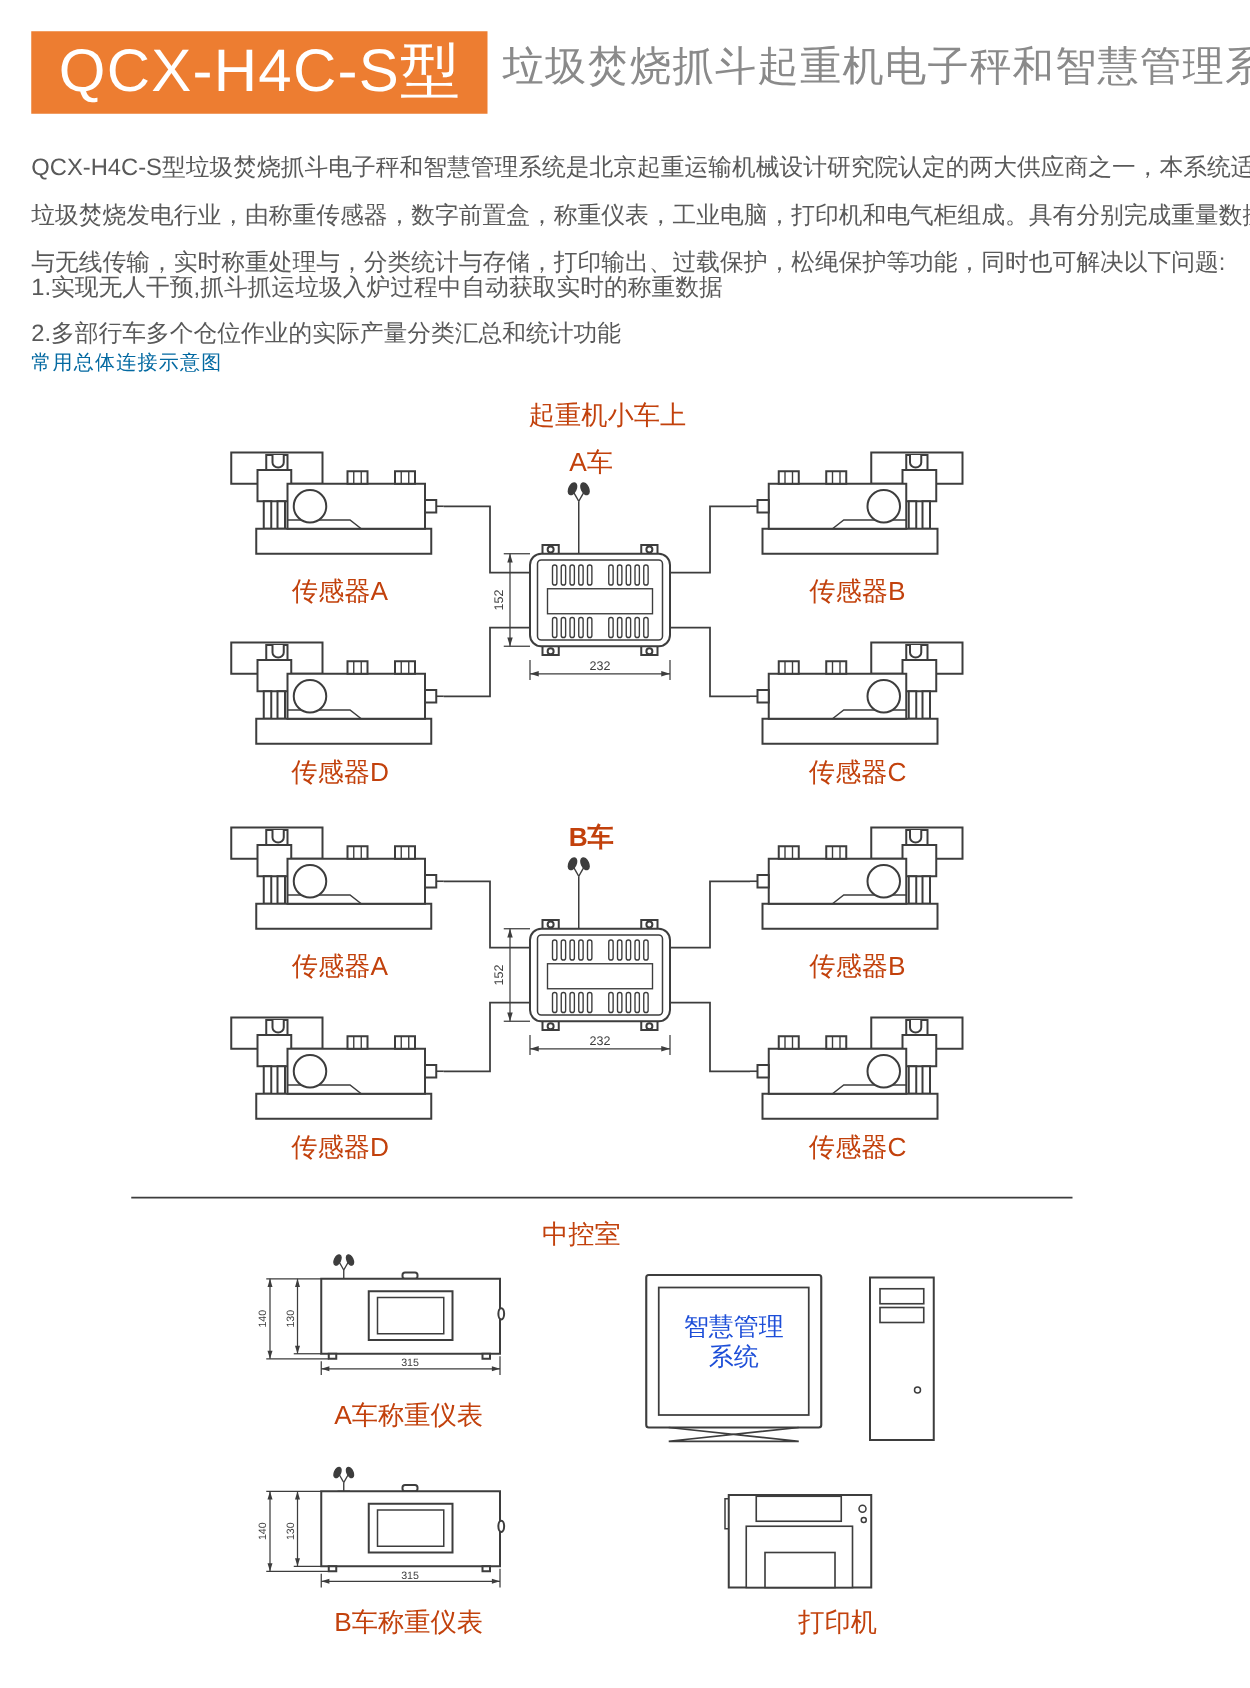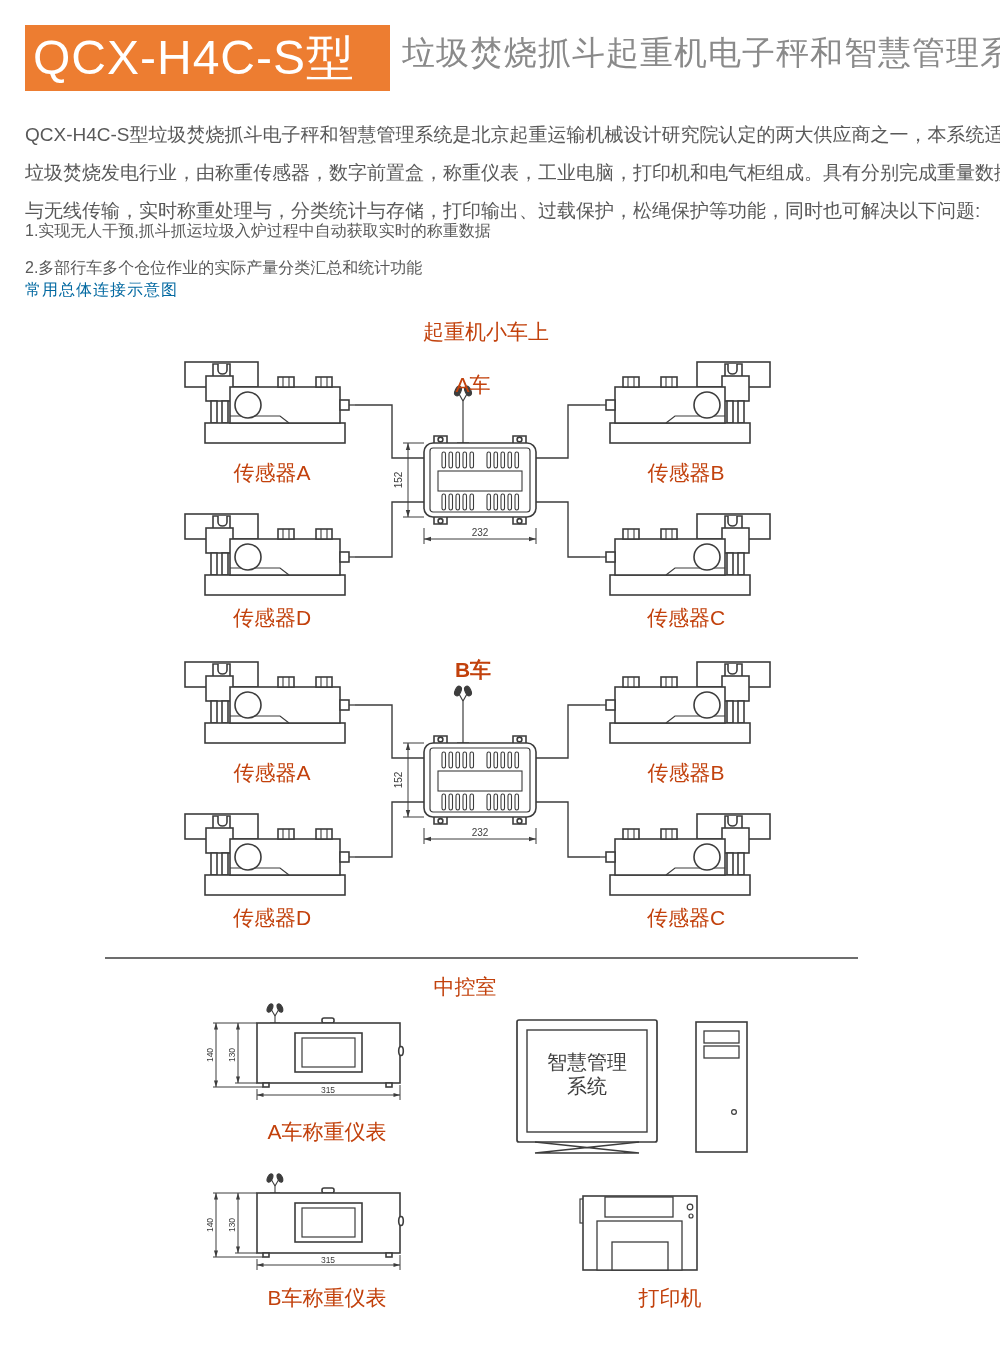--- a/index.html
+++ b/index.html
@@ -4,42 +4,42 @@
 <style>
   * { margin:0; padding:0; box-sizing:border-box; }
   html,body { background:#fff; }
   .page {
     position:relative; width:1000px; height:1350px; background:#fff;
     overflow:hidden; font-family:"Liberation Sans",sans-serif;
   }
   .abs { position:absolute; }
   .model-badge {
     left:25px; top:25px; width:365px; height:66px; background:#ED7D31;
-    color:#fff; font-size:48px; line-height:66px; padding-left:8px;
+    color:#fff; font-size:48px; line-height:66px; padding-left:22px;
     letter-spacing:1px; white-space:nowrap; overflow:hidden;
   }
   .page-title {
     left:402px; top:36px; font-size:33px; line-height:1; color:#8A8A8A;
     white-space:nowrap; letter-spacing:1px;
   }
   .intro { left:25px; top:116px; width:975px; color:#595959; font-size:19px; }
   .intro-line { height:38px; line-height:38px; white-space:nowrap; }
-  .features { left:25px; top:212px; width:975px; color:#595959; font-size:16px; }
+  .features { left:25px; top:212px; width:975px; color:#595959; font-size:19px; }
   .feature-line { height:37px; line-height:37px; white-space:nowrap; }
   .section-heading {
     left:25px; top:280px; font-size:16px; color:#0369a1; font-weight:400;
     letter-spacing:1px; white-space:nowrap;
   }
   .dlabel {
     position:absolute; transform:translateX(-50%); font-size:21px;
     color:#c2410c; white-space:nowrap;
   }
   .monitor-text {
     left:517px; top:1050px; width:140px; text-align:center;
-    font-size:20px; line-height:24px; color:#404040;
+    font-size:20px; line-height:24px; color:#1d4ed8;
   }
   svg.diagram { position:absolute; left:0; top:0; }
   svg text { font-family:"Liberation Sans",sans-serif; fill:#3D3D3D; }
 </style>
 </head>
 <body>
 
 <div class="page">
 
   <div class="abs model-badge">QCX-H4C-S型</div>
@@ -227,21 +227,21 @@
     <text x="210" y="1228" font-size="8.5" text-anchor="middle" transform="rotate(-90 210 1225)">140</text>
     <text x="232" y="1228" font-size="8.5" text-anchor="middle" transform="rotate(-90 232 1225)">130</text>
     <text x="328" y="1263" font-size="8.5" text-anchor="middle">315</text>
 
     <use href="#monitor" transform="translate(517,1018)"></use>
     <use href="#tower" transform="translate(696,1022)"></use>
     <use href="#printer" transform="translate(580,1196)"></use>
   </svg>
 
   <div class="dlabel" style="left:486px; top:318px;">起重机小车上</div>
-  <div class="dlabel" style="left:473px; top:356px;margin-top:15px;">A车</div>
+  <div class="dlabel" style="left:473px; top:356px;">A车</div>
   <div class="dlabel" style="left:272px; top:459px;">传感器A</div>
   <div class="dlabel" style="left:686px; top:459px;">传感器B</div>
   <div class="dlabel" style="left:272px; top:604px;">传感器D</div>
   <div class="dlabel" style="left:686px; top:604px;">传感器C</div>
 
   <div class="dlabel" style="left:473px; top:656px;font-weight:bold;">B车</div>
   <div class="dlabel" style="left:272px; top:759px;">传感器A</div>
   <div class="dlabel" style="left:686px; top:759px;">传感器B</div>
   <div class="dlabel" style="left:272px; top:904px;">传感器D</div>
   <div class="dlabel" style="left:686px; top:904px;">传感器C</div>

